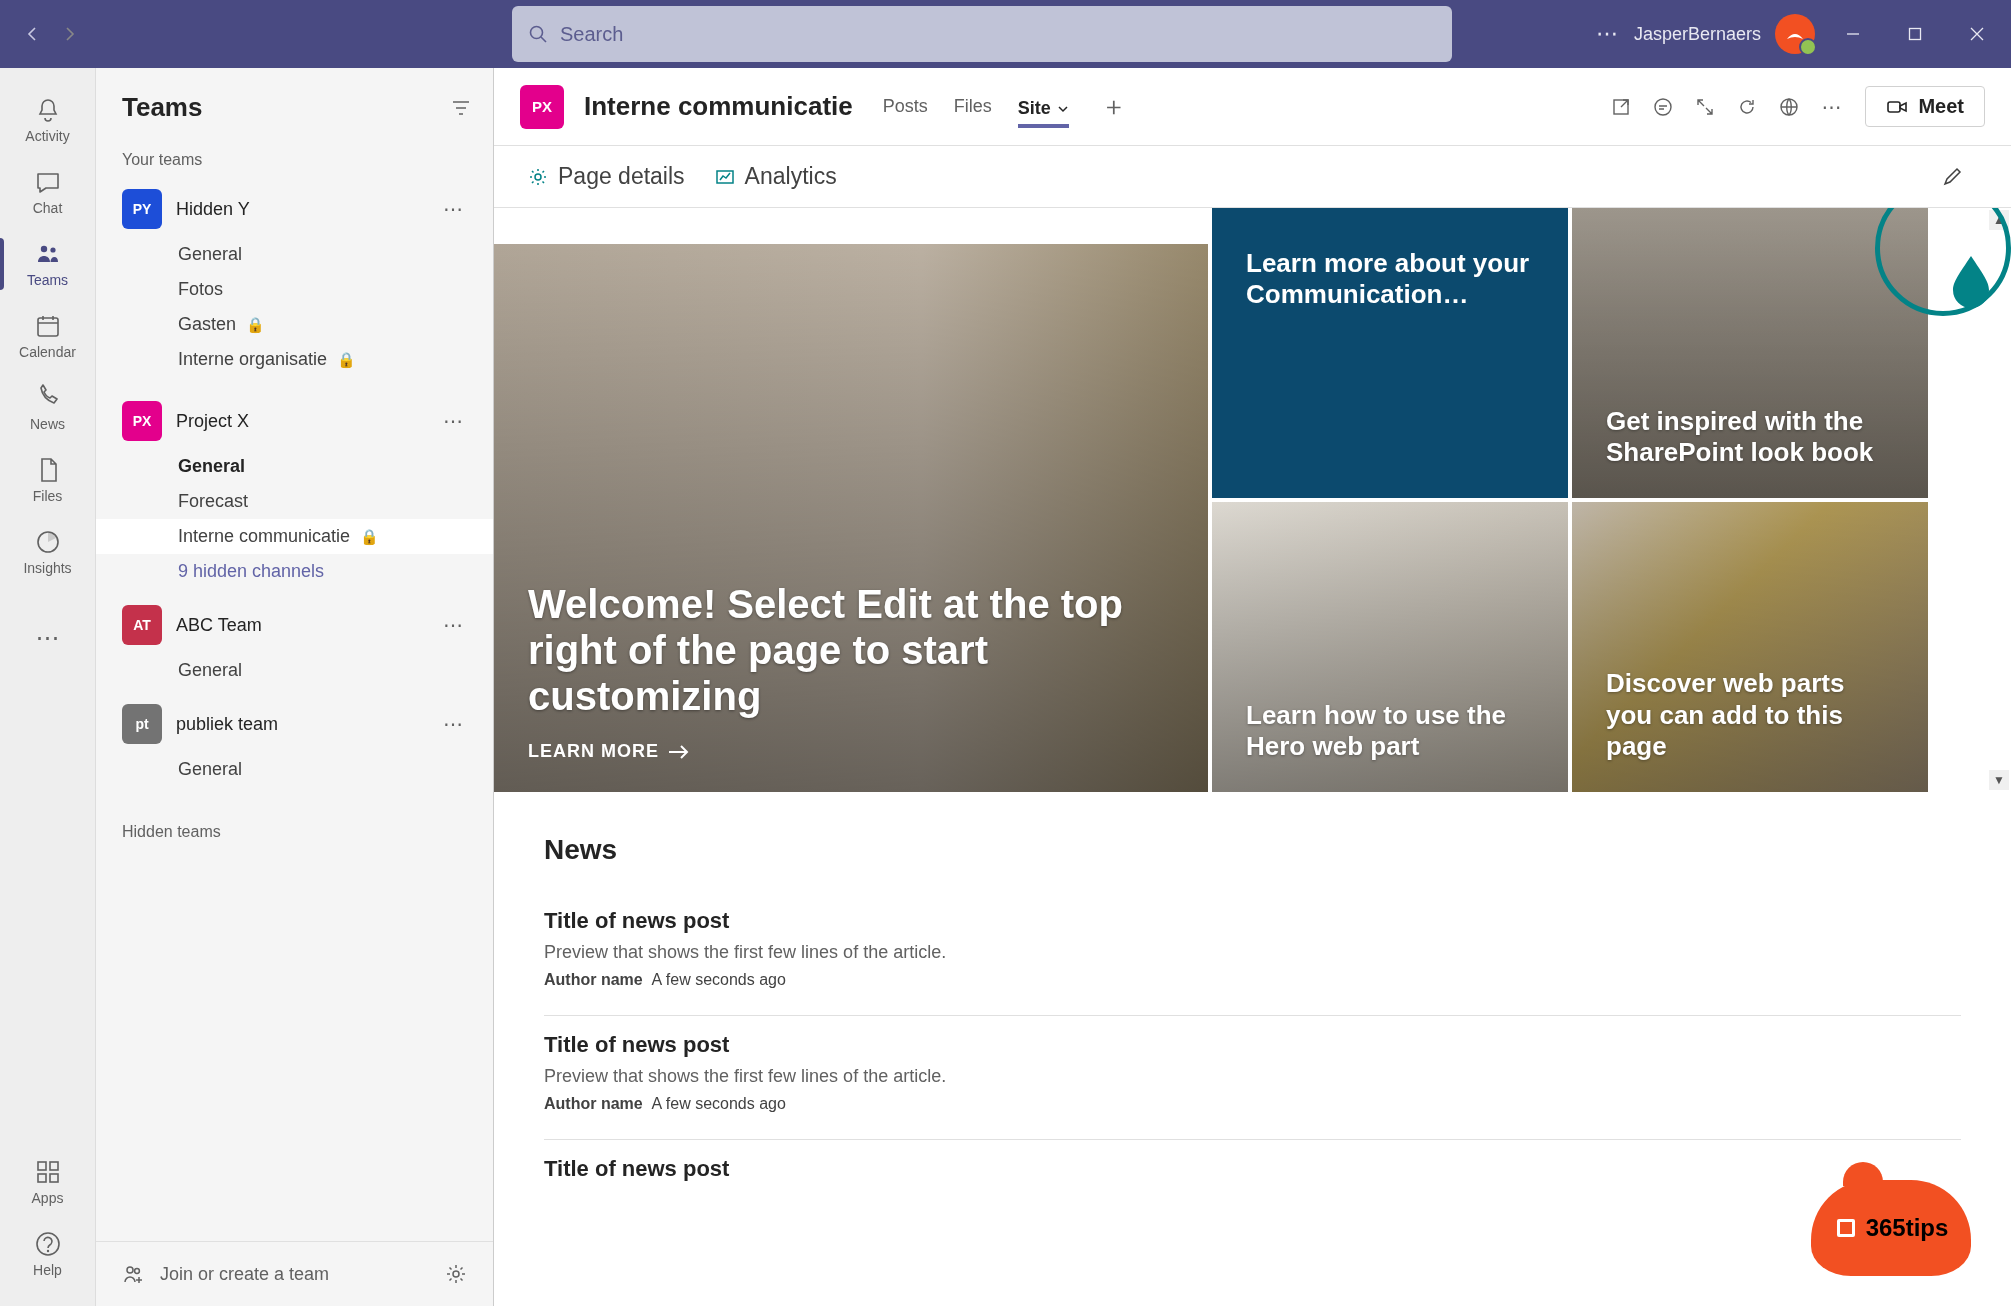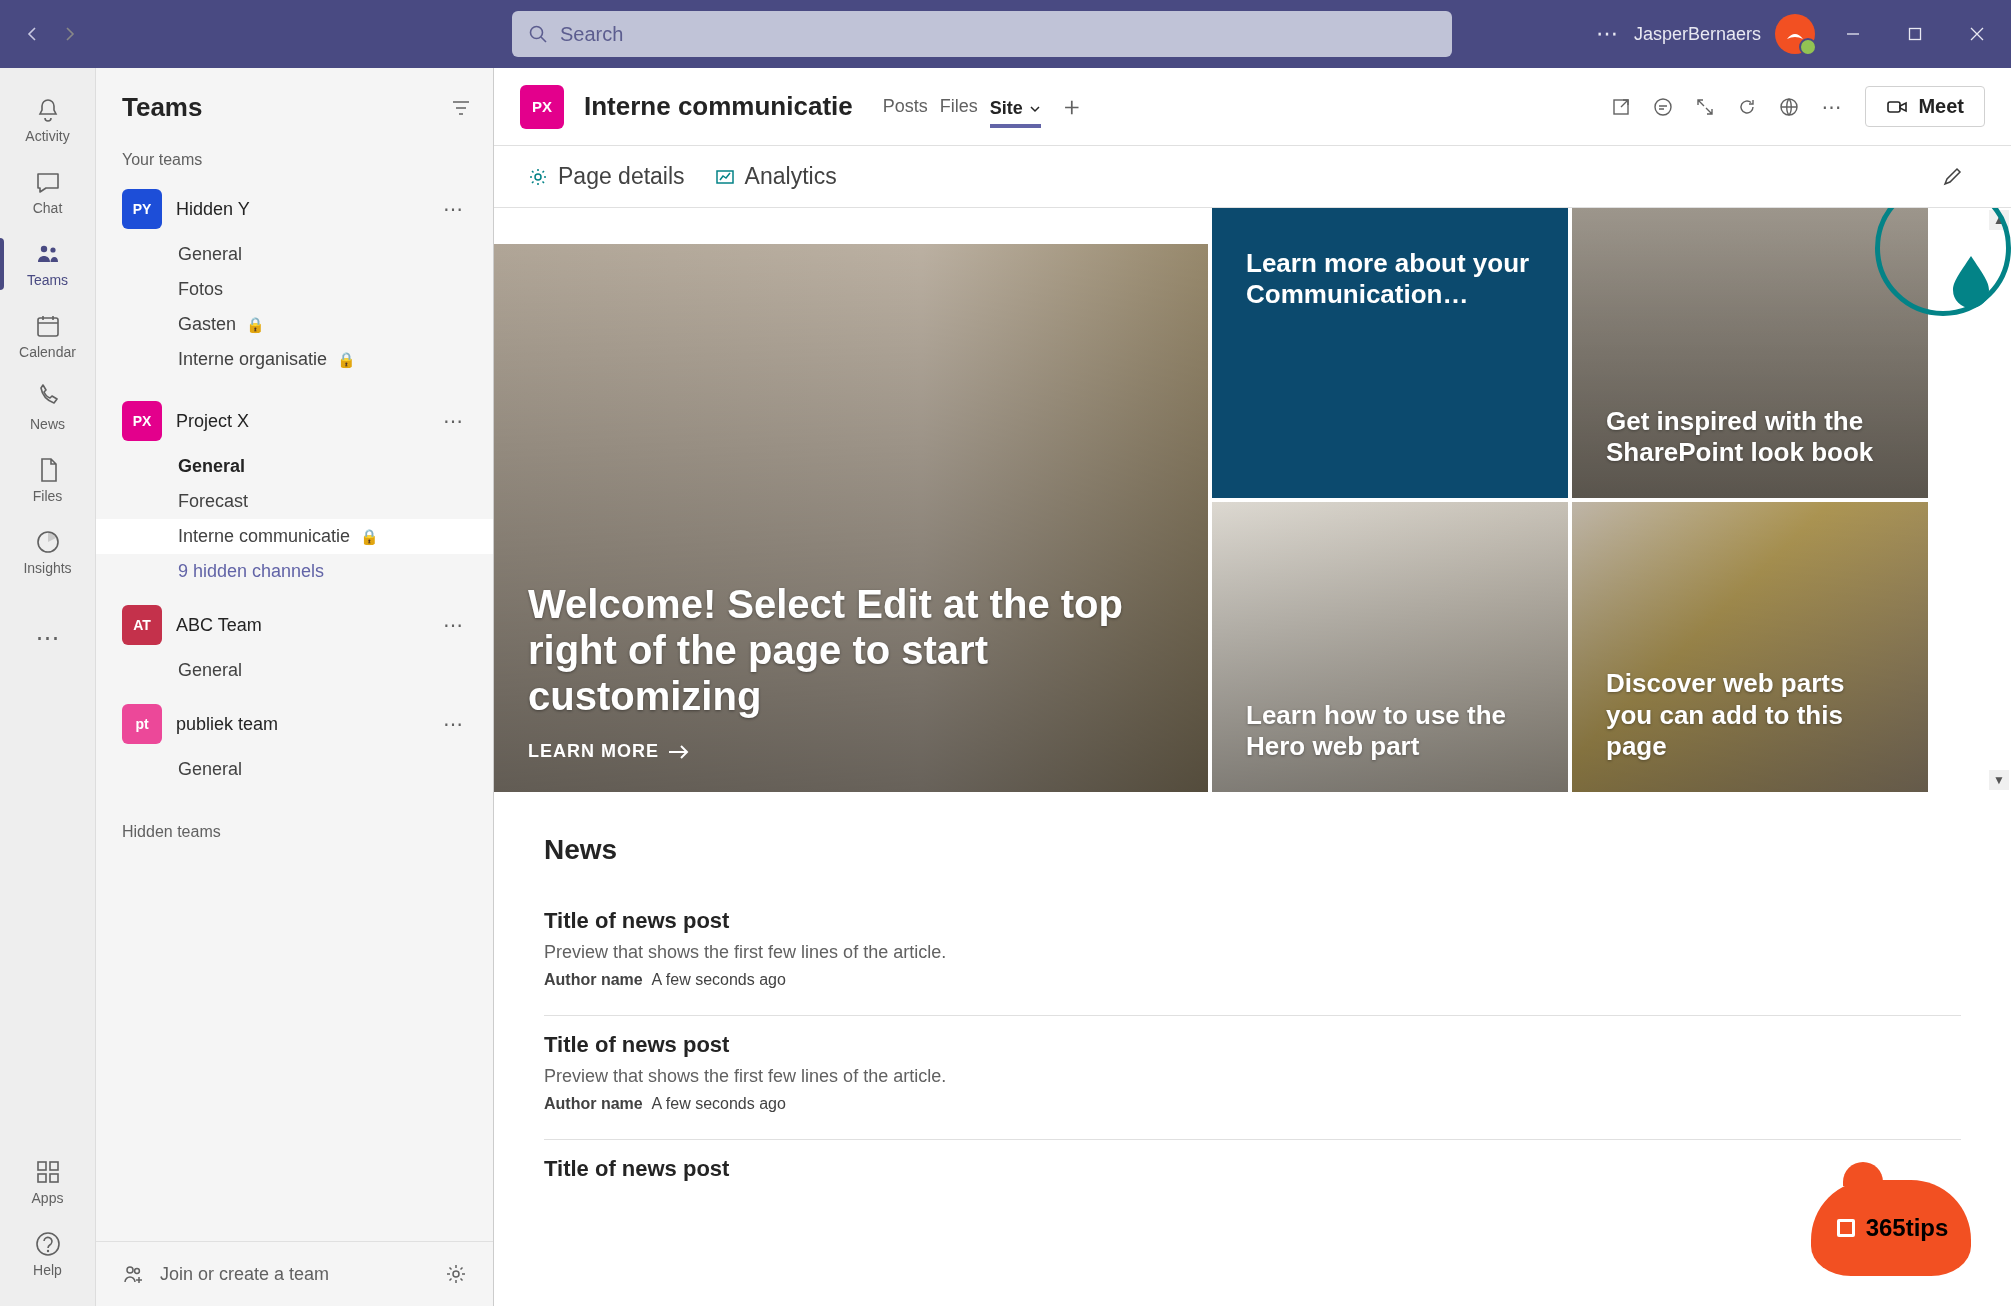--- a/index.html
+++ b/index.html
@@ -3,21 +3,21 @@
 <meta charset="utf-8">
 <style>
 *{box-sizing:border-box;margin:0;padding:0;font-family:"Segoe UI",-apple-system,sans-serif}
 html,body{width:100%;height:100%;overflow:hidden;background:#f5f5f5}
 .app{width:2011px;height:1306px;display:flex;flex-direction:column;background:#f0f0f0;transform-origin:top left}
 
 .titlebar{height:68px;background:#494a82;display:flex;align-items:center;padding:0 10px;flex:0 0 auto}
 .nav-arrows{display:flex;gap:6px;margin-left:8px}
 .nav-arrow{width:30px;height:30px;display:flex;align-items:center;justify-content:center;color:#c9c9e2;cursor:pointer;font-size:20px}
 .search-wrap{flex:0 0 auto;margin-left:428px}
-.search-bar{width:940px;height:46px;background:#c0c3d7;border-radius:6px;display:flex;align-items:center;padding:0 16px;gap:12px}
+.search-bar{width:940px;height:56px;background:#c0c3d7;border-radius:6px;display:flex;align-items:center;padding:0 16px;gap:12px}
 .search-bar input{background:transparent;border:none;outline:none;font-size:20px;flex:1;color:#3a3a6a}
 .search-bar input::placeholder{color:#5c5d8f}
 .titlebar-right{margin-left:auto;display:flex;align-items:center;gap:14px;color:#e8e8f2}
 .username{font-size:18px;color:#e8e8f2}
 .avatar{width:40px;height:40px;border-radius:50%;background:#f25022;position:relative;display:flex;align-items:center;justify-content:center;color:#fff}
 .avatar::after{content:"";position:absolute;width:14px;height:14px;background:#92c353;border:2px solid #494a82;border-radius:50%;right:-2px;bottom:-2px}
 .win-btn{width:48px;height:40px;display:flex;align-items:center;justify-content:center;color:#e8e8f2;font-size:16px}
 
 .body{flex:1;display:flex;overflow:hidden}
 
@@ -42,21 +42,21 @@
 .channel-row.bold{font-weight:700;color:#242424}
 .channel-row.selected{background:#fff}
 .channel-row.link{color:#6264a7}
 .lock-icon{font-size:15px;color:#888}
 .teams-footer{display:flex;align-items:center;gap:14px;padding:20px 26px;border-top:1px solid #e0e0e0;color:#616161;font-size:18px}
 
 .content{flex:1;display:flex;flex-direction:column;background:#f5f5f5;overflow:hidden}
 .chan-header{height:78px;background:#fff;border-bottom:1px solid #e0e0e0;display:flex;align-items:center;padding:0 26px;gap:20px}
 .chan-avatar{width:44px;height:44px;border-radius:6px;background:#e3008c;display:flex;align-items:center;justify-content:center;color:#fff;font-size:15px;font-weight:600}
 .chan-title{font-size:26px;font-weight:700;color:#242424}
-.tabs{display:flex;gap:12px;margin-left:10px}
+.tabs{display:flex;gap:26px;margin-left:10px}
 .tab{font-size:18px;color:#616161;padding:4px 0;cursor:pointer;display:flex;align-items:center;gap:6px}
 .tab.active{color:#242424;font-weight:600;border-bottom:4px solid #6264a7;padding-bottom:0;margin-bottom:-4px}
 .add-tab{font-size:26px;color:#616161;cursor:pointer;margin-left:6px}
 .chan-actions{margin-left:auto;display:flex;align-items:center;gap:22px;color:#616161}
 .chan-icon{font-size:20px;cursor:pointer}
 .meet-btn{display:flex;align-items:center;gap:10px;border:1px solid #d1d1d1;border-radius:4px;padding:8px 20px;font-size:20px;font-weight:600;color:#242424;background:#fff;cursor:pointer}
 
 .sp-toolbar{height:62px;background:#fff;border-bottom:1px solid #e0e0e0;display:flex;align-items:center;padding:0 34px;gap:30px;position:relative}
 .sp-tool{display:flex;align-items:center;gap:10px;font-size:23px;color:#424242;cursor:pointer}
 .sp-tool .ico{color:#038387;font-size:20px}
@@ -305,21 +305,21 @@
           <span class="team-name">ABC Team</span>
           <span class="team-more">⋯</span>
         </div>
         <div class="channel-row">
             <span>General</span>
           </div>
 
         <div style="height:8px"></div>
 
         <div class="team-row">
-          <div class="team-avatar" style="background:#ec4899">pt</div>
+          <div class="team-avatar" style="background:#737373">pt</div>
           <span class="team-name">publiek team</span>
           <span class="team-more">⋯</span>
         </div>
         <div class="channel-row">
             <span>General</span>
           </div>
 
         <div style="height:26px"></div>
         <div class="section-label">Hidden teams</div>
       </div>

